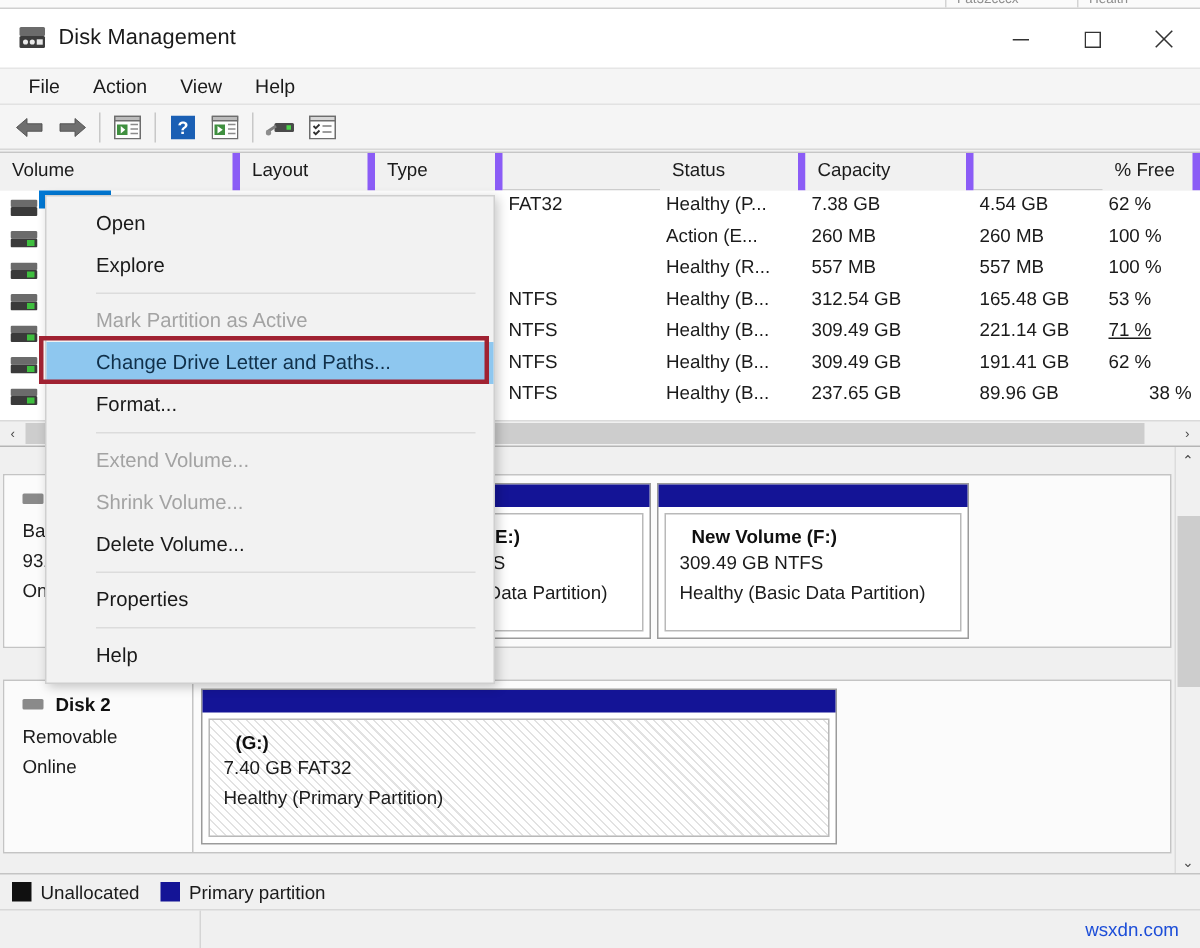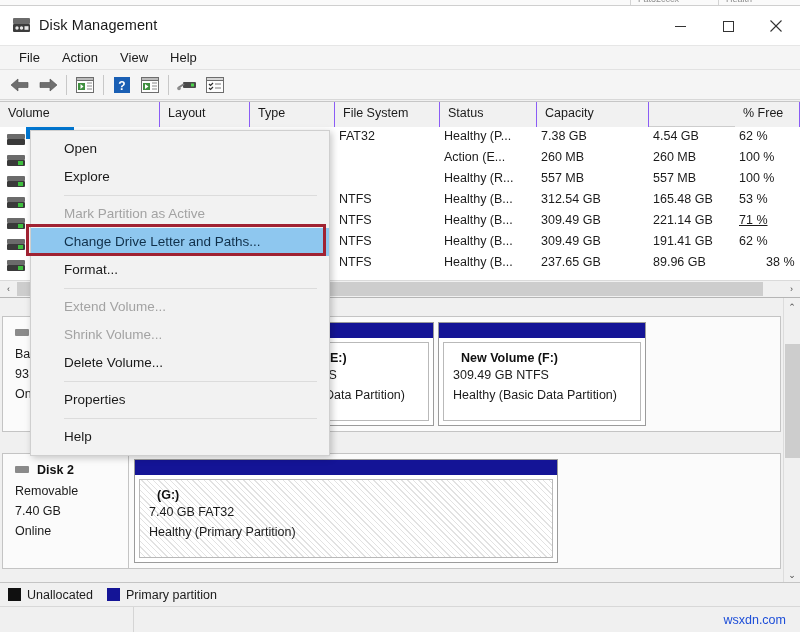--- a/index.html
+++ b/index.html
@@ -121,21 +121,21 @@
   }
   .listhead {
     position: relative;
     height: 25px;
     background: #f1f1f1;
     border-bottom: 1px solid #cdcdcd;
   }
   .hcell {
     position: absolute;
     top: 0; height: 25px;
-    border-right: 1px solid #8b5cf6;
+    border-right: 5px solid #8b5cf6;
     font-size: 12.5px;
     color: #1b1b1b;
     padding: 4px 0 0 8px;
     background: #f1f1f1;
     white-space: nowrap;
     overflow: hidden;
   }
   .rows {
     position: relative;
     height: 155px;
@@ -453,21 +453,20 @@
         <line x1="9" y1="11" x2="15" y2="11" stroke="#7a7a7a"></line>
       </svg>
     </div>
   </div>
 
   <div class="listwrap">
     <div class="listhead">
       <div class="hcell" style="left:0;   width:160px">Volume</div>
       <div class="hcell" style="left:160px;width:90px">Layout</div>
       <div class="hcell" style="left:250px;width:85px">Type</div>
-      <div class="hcell" style="left:335px;width:105px">File System</div>
       <div class="hcell" style="left:440px;width:97px">Status</div>
       <div class="hcell" style="left:537px;width:112px">Capacity</div>
       <div class="hcell" style="left:735px;width:65px">% Free</div>
     </div>
 
     <div class="rows" id="rows-container">
         <div class="lrow" style="top: 0px;">
           <span class="rowicon"><svg width="18" height="11" viewBox="0 0 18 11">
               <rect x="0" y="0" width="18" height="5" rx="1" fill="#6b6b6b"></rect>
               <rect x="0" y="5" width="18" height="6" rx="1" fill="#3a3a3a"></rect>
@@ -597,21 +596,20 @@
           <div class="part-line">Healthy (Basic Data Partition)</div>
         </div>
       </div>
     </div>
 
     <div class="diskrow" style="top:155px; width:779px;">
       <div class="disk-label">
         <span class="disk-ico"></span>
         <div class="disk-name">Disk 2</div>
         <div class="disk-meta">Removable</div>
-        <div class="disk-meta" style="margin-top:0">7.40 GB</div>
         <div class="disk-meta" style="margin-top:0">Online</div>
       </div>
 
       <div class="part" style="left:131px; width:424px;">
         <div class="part-top"></div>
         <div class="part-body hatched">
           <div class="part-title">(G:)</div>
           <div class="part-line">7.40 GB FAT32</div>
           <div class="part-line">Healthy (Primary Partition)</div>
         </div>

